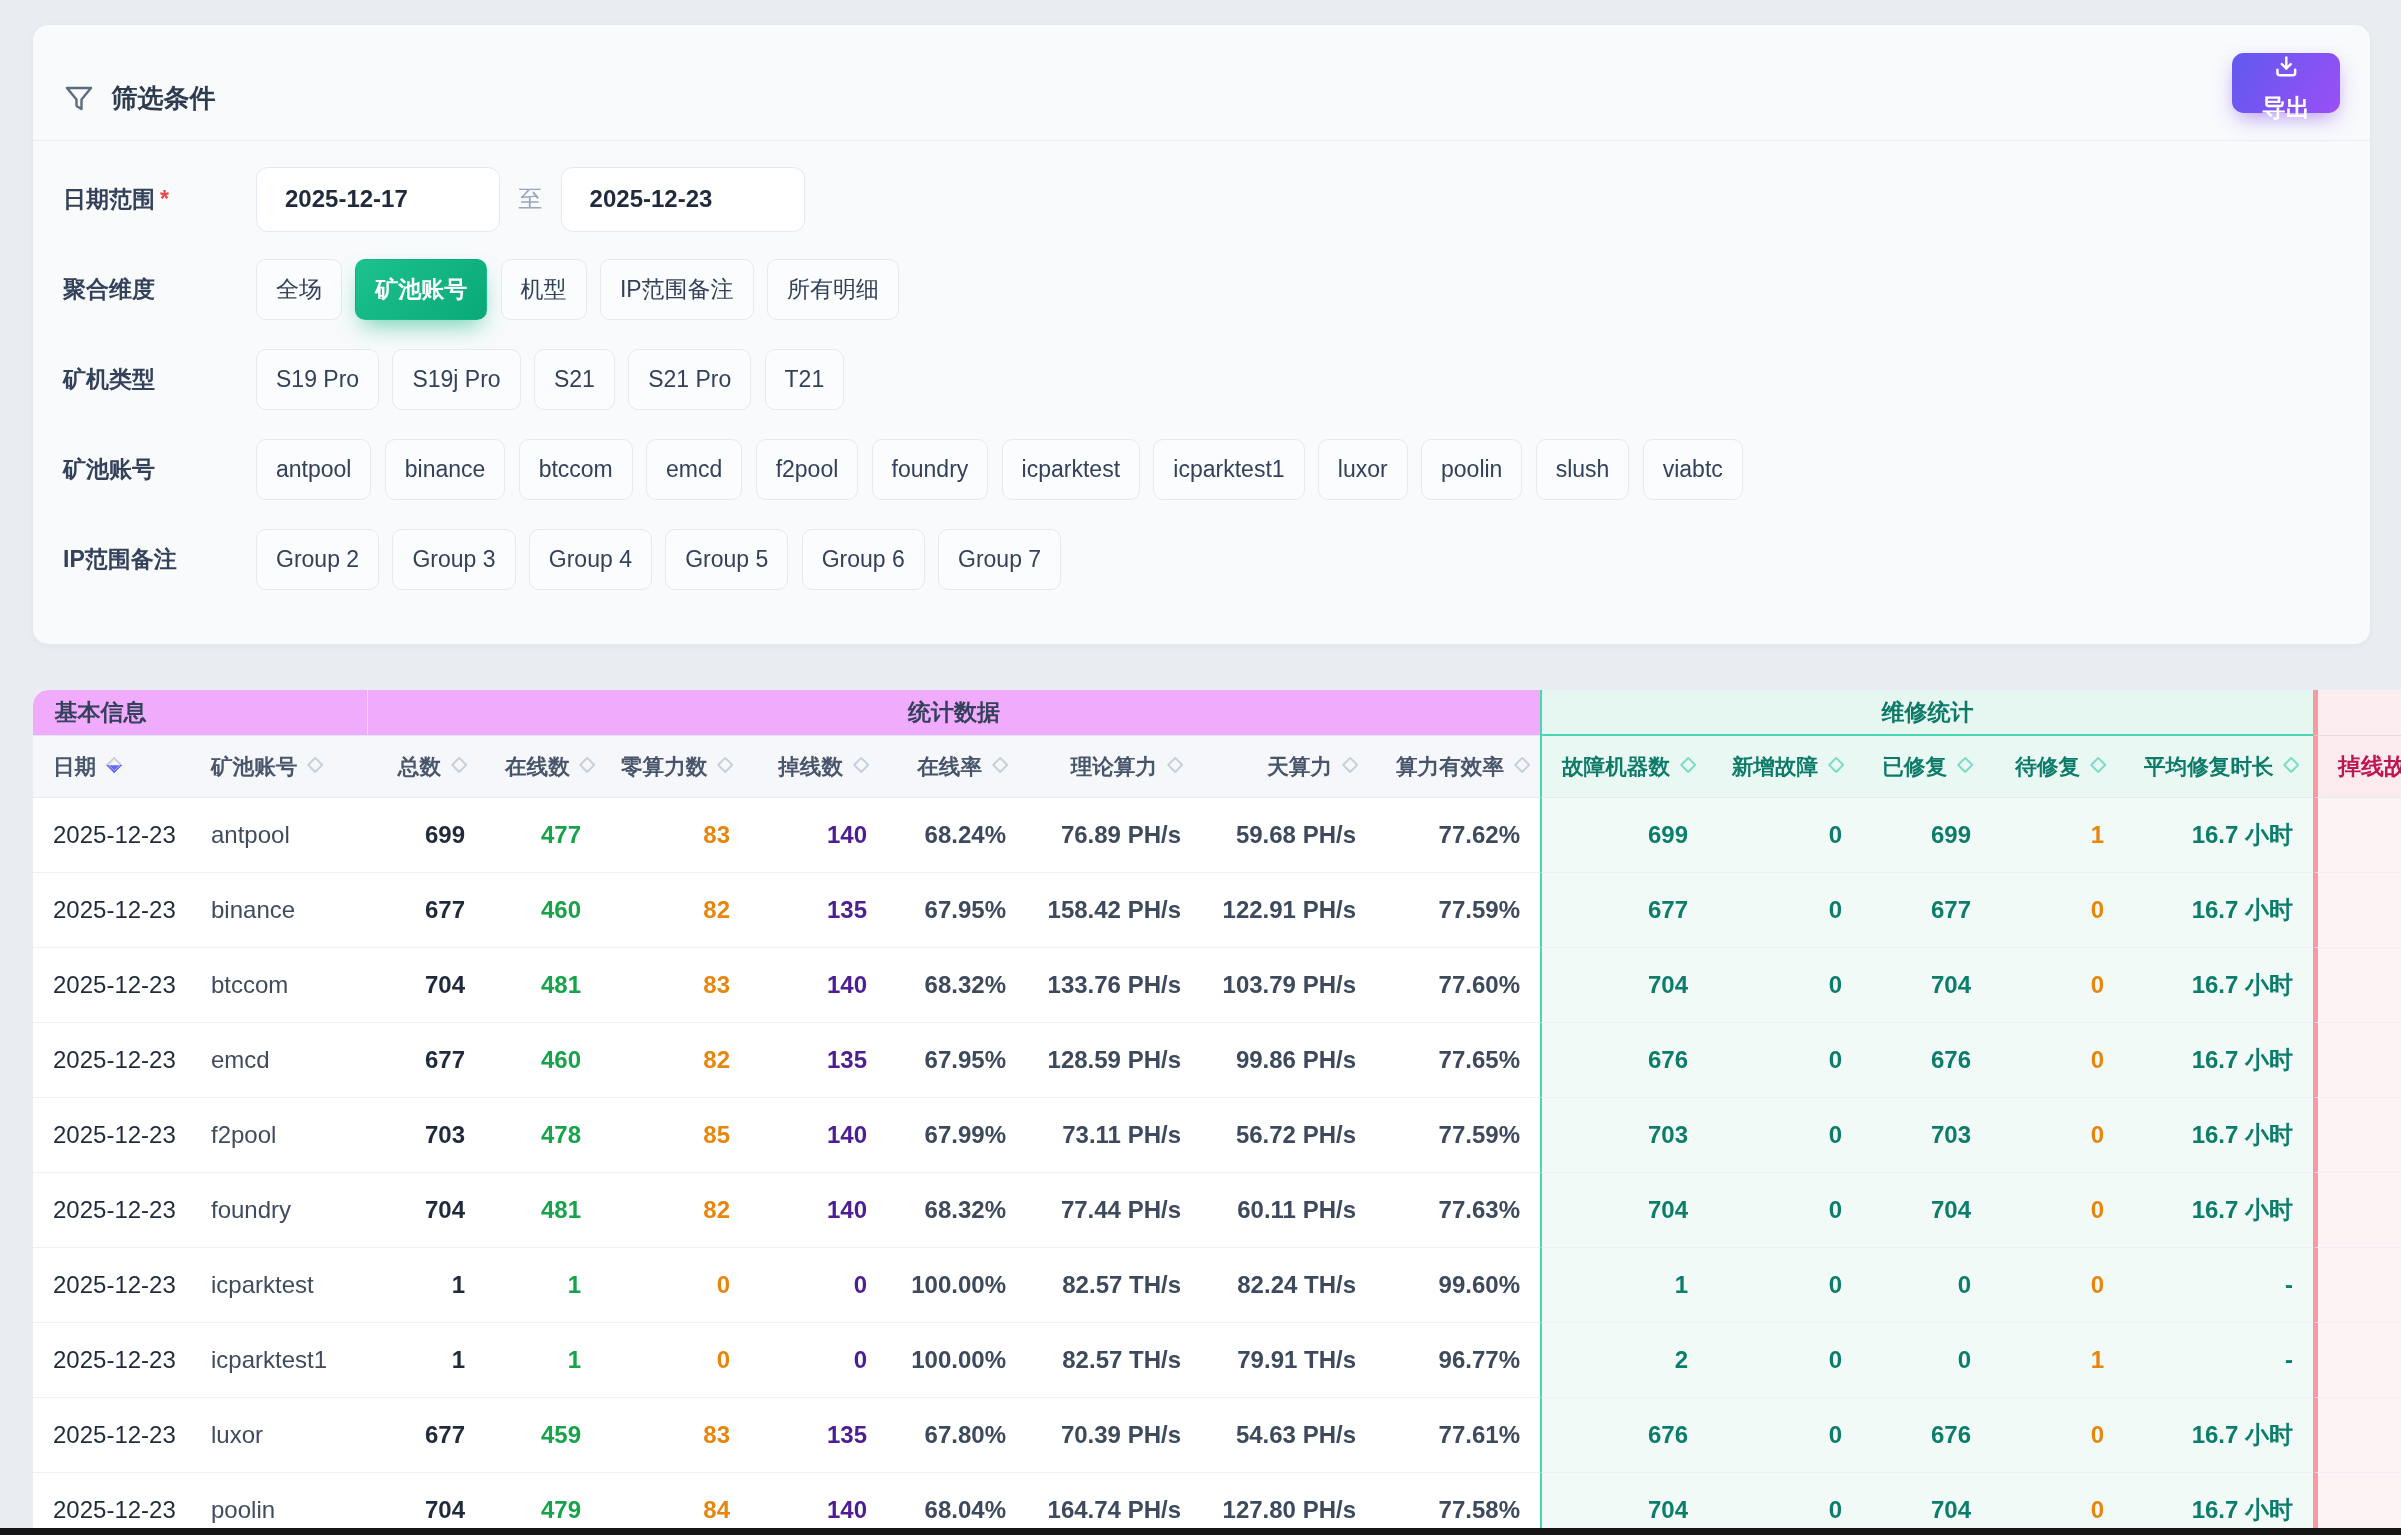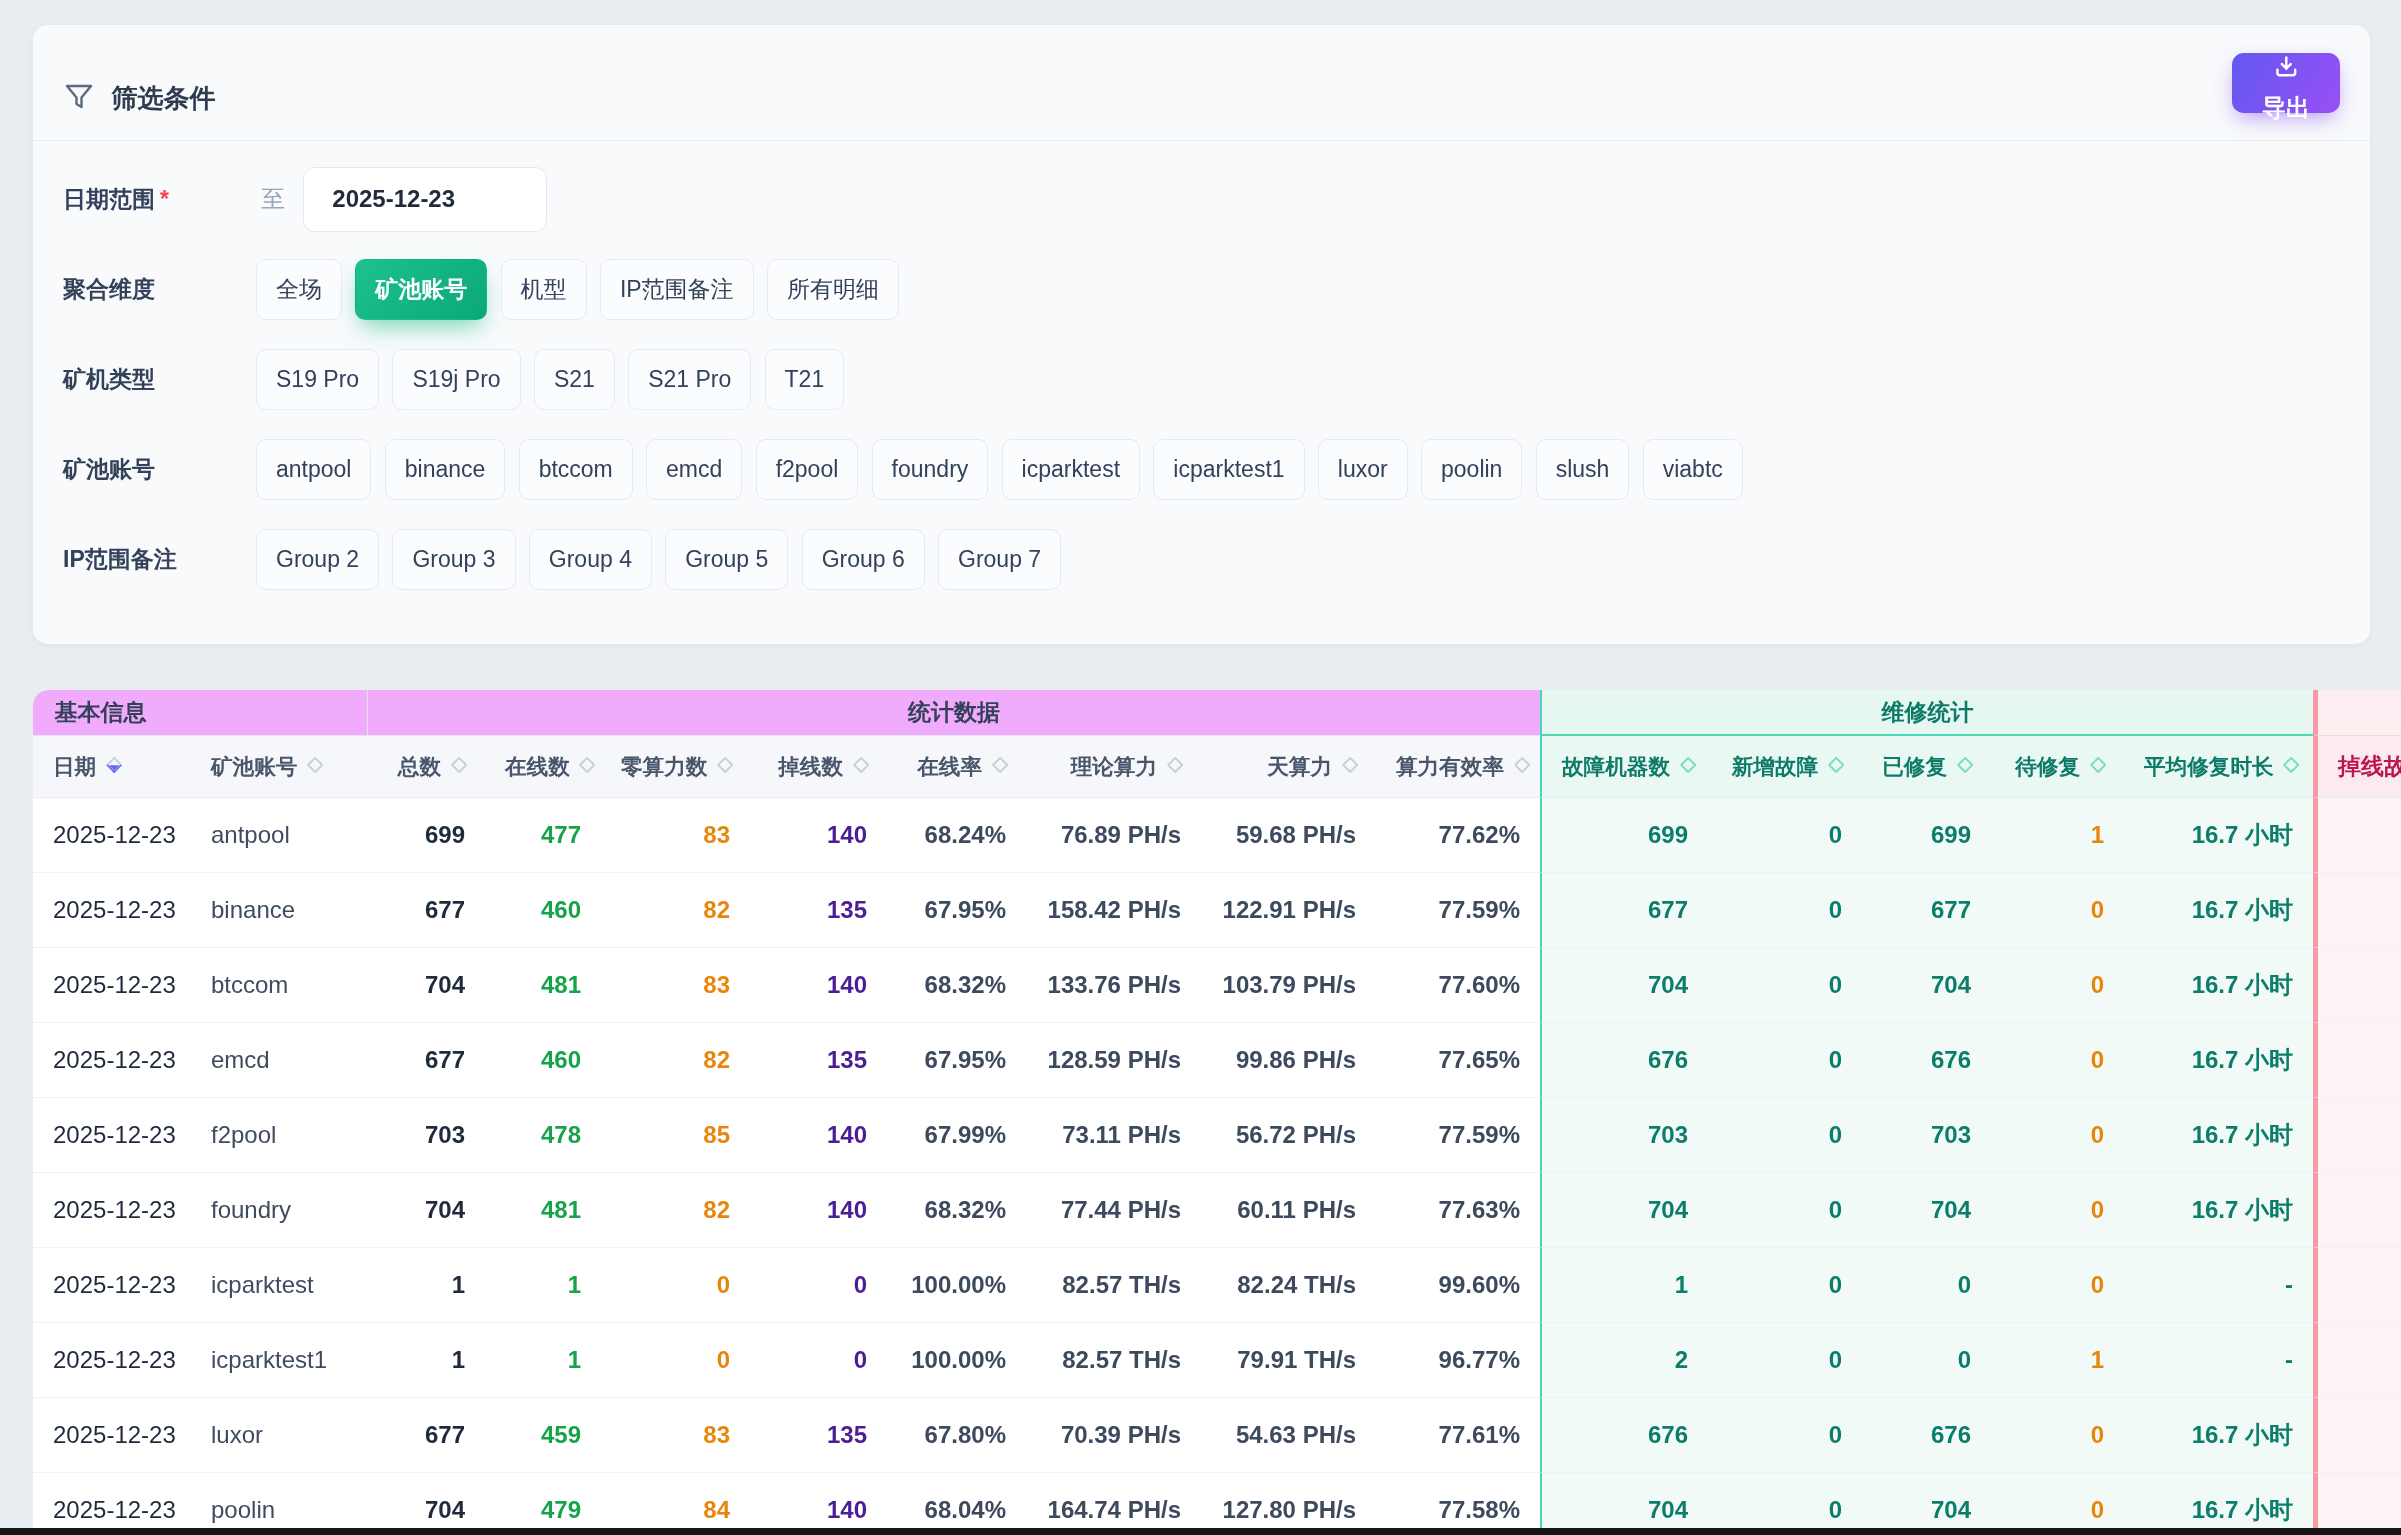--- a/index.html
+++ b/index.html
@@ -13,21 +13,21 @@
   
   .card { background: #f8fafc; border-radius: 15px; }
   .filter-card {
     position: absolute; left: 33px; top: 25px; width: 2337px; height: 619px;
     box-shadow: 0 1.7px 6.6px rgba(30,41,59,.04);
   }
   .filter-header {
     height: 116px; padding: 0 30px; display: flex; align-items: center;
     justify-content: space-between; border-bottom: 1.7px solid #e9eef4;
   }
-  .filter-title-wrap { display: flex; align-items: flex-start; gap: 16.6px; margin-top: 32px; }
+  .filter-title-wrap { display: flex; align-items: center; gap: 16.6px; margin-top: 32px; }
   .filter-title { font-size: 26px; font-weight: 700; color: #2f3b4e; }
   .export-btn {
     display: flex; align-items: center; gap: 13.3px; border: none; cursor: pointer;
     height: 60px; padding: 0 30px; border-radius: 11.6px; color: #fff;
     font-size: 24px; font-weight: 600; font-family: inherit;
     background: linear-gradient(120deg, #6159f0 0%, #9a4ff5 100%);
     box-shadow: 0 8.3px 21.6px -5px rgba(124,58,237,.55);
     flex-direction: column;
   }
   .filter-body { padding: 13.3px 30px 21.6px 30px; }
@@ -137,20 +137,21 @@
       <span>导出</span>
     </button>
   </div>
 
   <div class="filter-body">
     <div class="filter-row">
       <div class="filter-label">
         <span>日期范围</span><span class="req">*</span>
       </div>
       <div class="filter-controls">
+        <input class="date-input" readonly="" value="2025-12-17" style="">
         <span class="date-sep">至</span>
         <input class="date-input" readonly="" value="2025-12-23" style="">
       </div>
     </div>
     <div id="chipRows">
   <div class="filter-row">
     <div class="filter-label filter-label-text">聚合维度</div>
     <div class="filter-controls chips">
             <button class="chip">全场</button>
             <button class="chip active">矿池账号</button>

